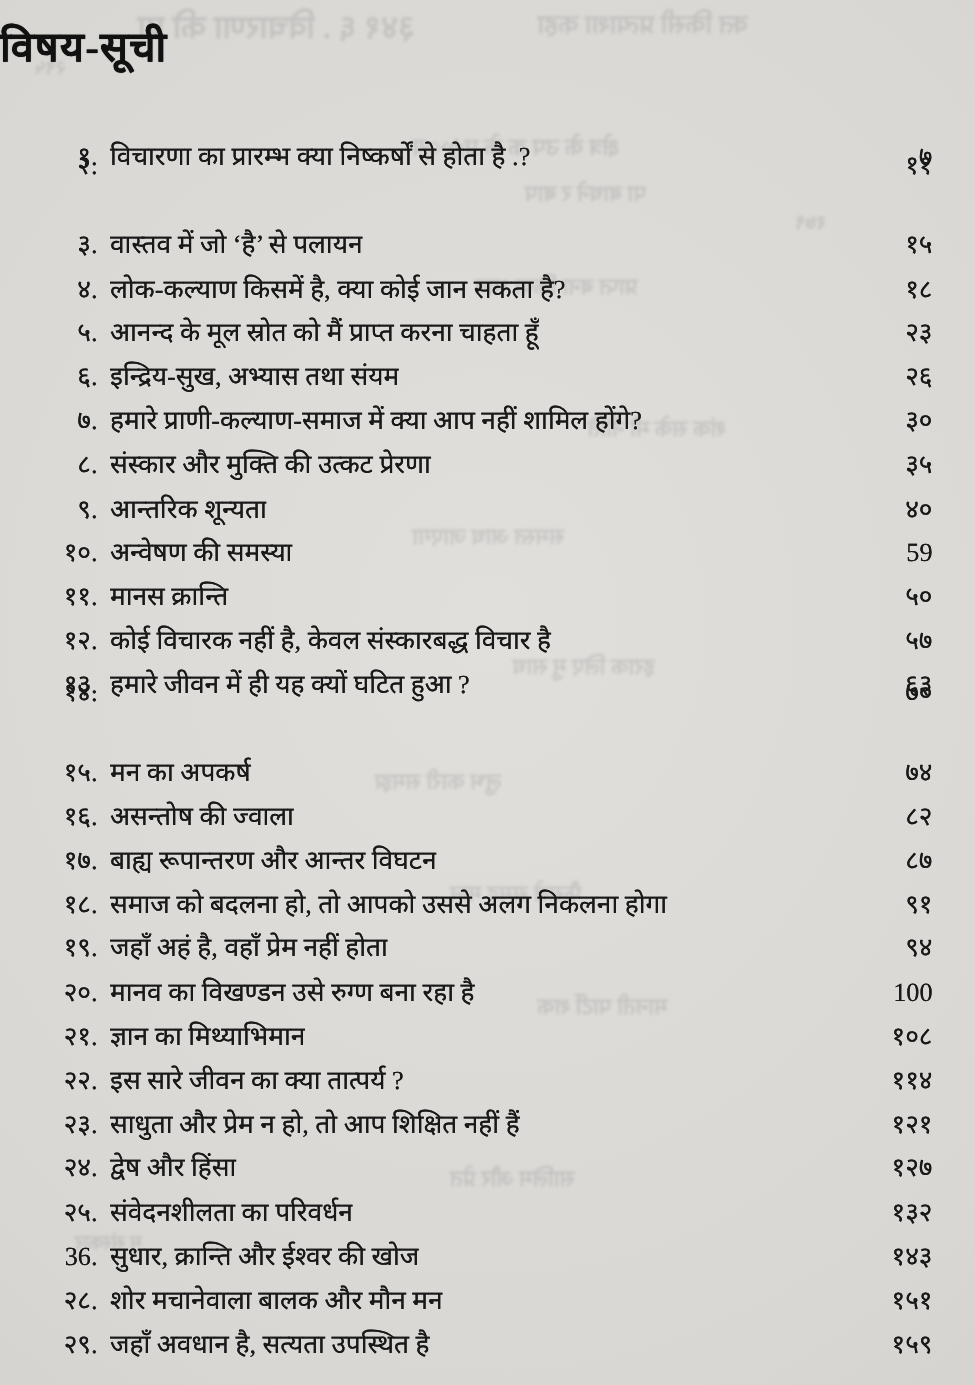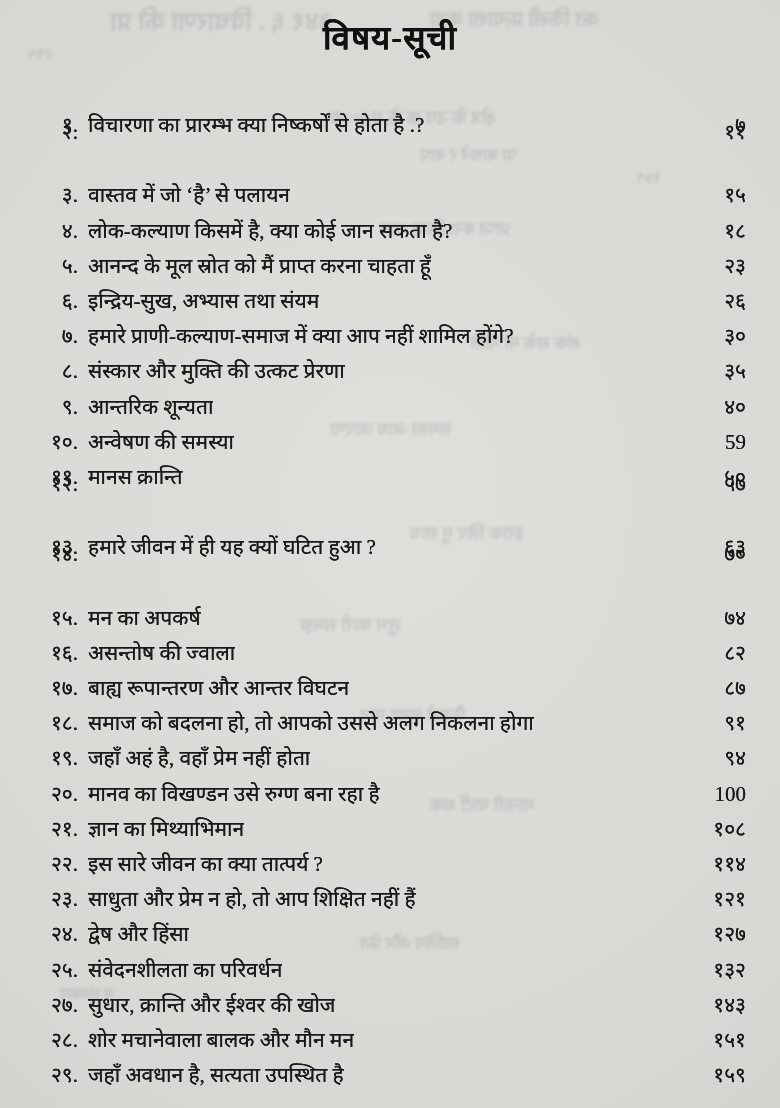--- a/index.html
+++ b/index.html
@@ -15,21 +15,21 @@
   }
   
   .bleed-layer{position:absolute;inset:0;pointer-events:none;}
   .bleed{
     position:absolute;white-space:nowrap;color:#6e6e6e;
     transform:scaleX(-1);filter:blur(1.4px);opacity:.20;
     font-weight:bold;
   }
   .title{
     position:relative;margin:0;padding-top:14px;height:52px;
-    text-align:center;font-size:33px;font-weight:bold;color:#111;
+    text-align:left;font-size:33px;font-weight:bold;color:#111;
     letter-spacing:1px;
     text-shadow:0 0 .6px #111;
   }
   .toc{
     position:relative;
     padding:14px 34px 0 20px;
   }
   .row{
     display:flex;align-items:baseline;
     height:35.2px;line-height:35.2px;
@@ -114,20 +114,21 @@
         <span class="t">अन्वेषण की समस्या</span>
         <span class="pg">59</span>
       </div>
       <div class="row">
         <span class="num">११.</span>
         <span class="t">मानस क्रान्ति</span>
         <span class="pg">५०</span>
       </div>
       <div class="row">
         <span class="num">१२.</span>
+        <span class="t">कोई विचारक नहीं है, केवल संस्कारबद्ध विचार है</span>
         <span class="pg">५७</span>
       </div>
       <div class="row">
         <span class="num">१३.</span>
         <span class="t">हमारे जीवन में ही यह क्यों घटित हुआ ?</span>
         <span class="pg">६३</span>
       </div>
       <div class="row">
         <span class="num">१४.</span>
         <span class="pg">७०</span>
@@ -181,21 +182,21 @@
         <span class="num">२४.</span>
         <span class="t">द्वेष और हिंसा</span>
         <span class="pg">१२७</span>
       </div>
       <div class="row">
         <span class="num">२५.</span>
         <span class="t">संवेदनशीलता का परिवर्धन</span>
         <span class="pg">१३२</span>
       </div>
       <div class="row">
-        <span class="num">२७.</span>
+        <span class="num">36.</span>
         <span class="t">सुधार, क्रान्ति और ईश्वर की खोज</span>
         <span class="pg">१४३</span>
       </div>
       <div class="row">
         <span class="num">२८.</span>
         <span class="t">शोर मचानेवाला बालक और मौन मन</span>
         <span class="pg">१५१</span>
       </div>
       <div class="row">
         <span class="num">२९.</span>

